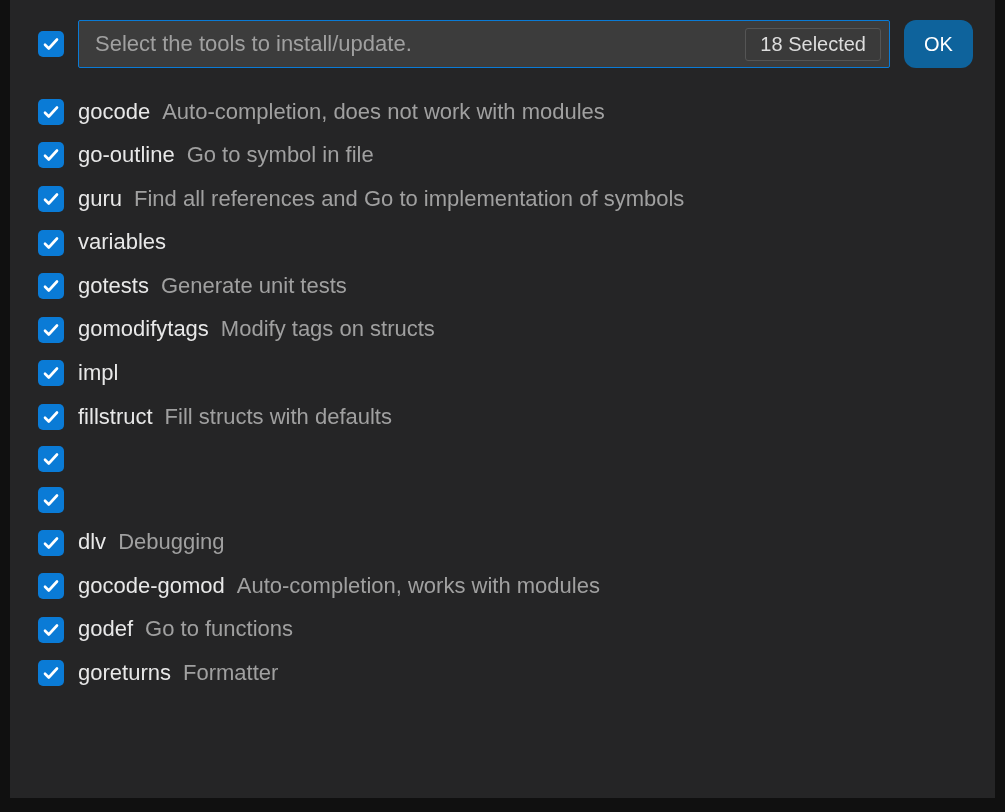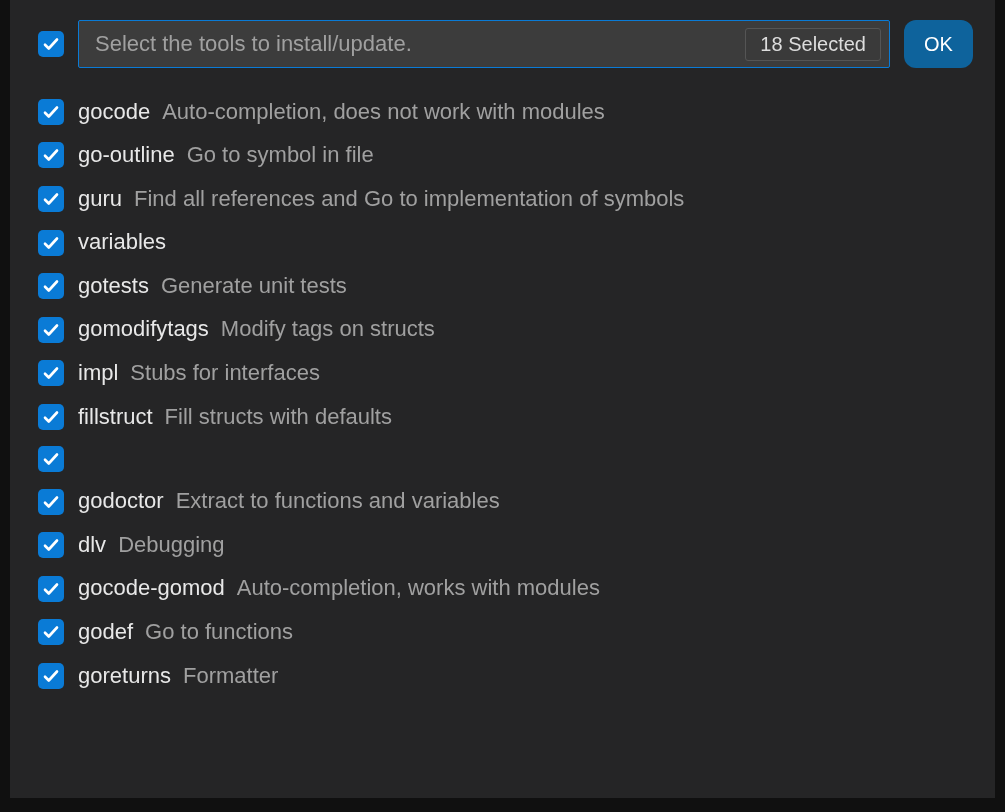--- a/index.html
+++ b/index.html
@@ -200,21 +200,20 @@
         </div>
       </div>
       <div class="item">
         <div class="checkbox">
           <svg width="18" height="18" viewBox="0 0 24 24" fill="none" stroke="#fff" stroke-width="3.5" stroke-linecap="round" stroke-linejoin="round">
             <polyline points="4 13 9 18 20 6"></polyline>
           </svg>
         </div>
         <div class="item-text">
           <span class="item-name">impl</span>
-          <span class="item-desc">Stubs for interfaces</span>
         </div>
       </div>
       <div class="item">
         <div class="checkbox">
           <svg width="18" height="18" viewBox="0 0 24 24" fill="none" stroke="#fff" stroke-width="3.5" stroke-linecap="round" stroke-linejoin="round">
             <polyline points="4 13 9 18 20 6"></polyline>
           </svg>
         </div>
         <div class="item-text">
           <span class="item-name">fillstruct</span>
@@ -227,24 +226,20 @@
             <polyline points="4 13 9 18 20 6"></polyline>
           </svg>
         </div>
       </div>
       <div class="item">
         <div class="checkbox">
           <svg width="18" height="18" viewBox="0 0 24 24" fill="none" stroke="#fff" stroke-width="3.5" stroke-linecap="round" stroke-linejoin="round">
             <polyline points="4 13 9 18 20 6"></polyline>
           </svg>
         </div>
-        <div class="item-text">
-          <span class="item-name">godoctor</span>
-          <span class="item-desc">Extract to functions and variables</span>
-        </div>
       </div>
       <div class="item">
         <div class="checkbox">
           <svg width="18" height="18" viewBox="0 0 24 24" fill="none" stroke="#fff" stroke-width="3.5" stroke-linecap="round" stroke-linejoin="round">
             <polyline points="4 13 9 18 20 6"></polyline>
           </svg>
         </div>
         <div class="item-text">
           <span class="item-name">dlv</span>
           <span class="item-desc">Debugging</span>

